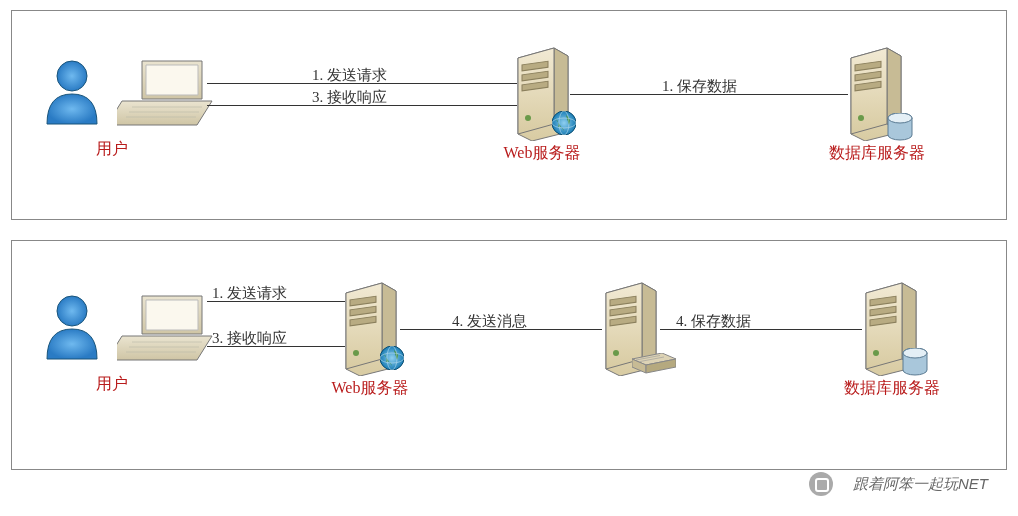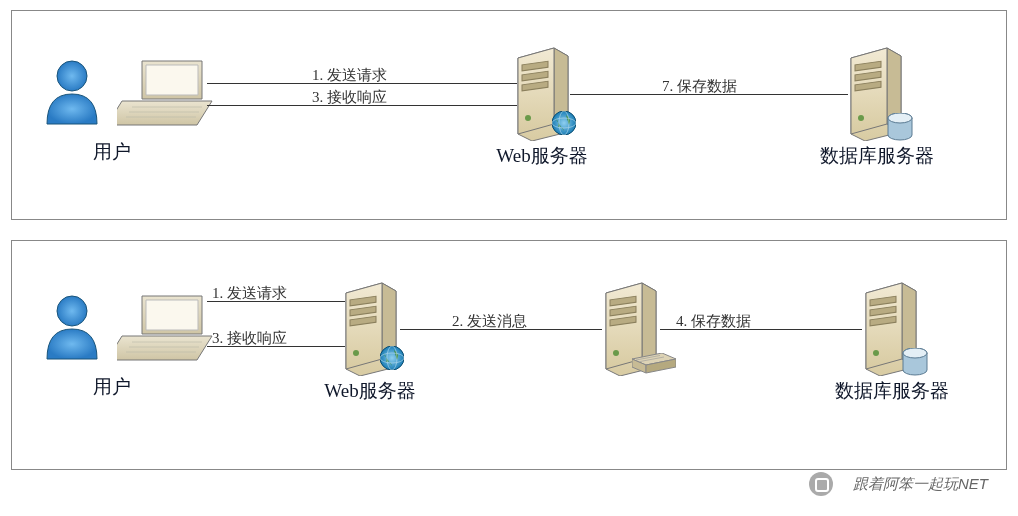--- a/index.html
+++ b/index.html
@@ -13,21 +13,21 @@
     width: 996px; margin: 0 auto 20px auto;
   }
   .panel-1 { height: 210px; }
   .panel-2 { height: 230px; }
   .caption {
     position: absolute; bottom: 12px; left: 0; right: 0;
     text-align: center; font-size: 17px; color: #333;
     font-family: "SimSun", serif;
   }
   .node-label {
-    position: absolute; font-size: 19px; color: #0f172a;
+    position: absolute; font-size: 16px; color: #b91c1c;
     font-family: "SimSun", serif; text-align: center;
   }
   .edge-label {
     position: absolute; font-size: 15px; color: #333;
     font-family: "SimSun", serif; white-space: nowrap;
   }
   .line { position: absolute; height: 1px; background: #333; }
   .icon { position: absolute; }
   
   .user-svg { width: 60px; height: 70px; }
@@ -144,21 +144,21 @@
       <use href="#ico-db"></use>
     </svg>
   <div class="node-label" style="left:805px;top:132px;width:120px">数据库服务器</div>
 
   <div class="line" style="left:195px;top:72px;width:310px"></div>
   <div class="edge-label" style="left:300px;top:55px">1. 发送请求</div>
   <div class="line" style="left:195px;top:94px;width:310px"></div>
   <div class="edge-label" style="left:300px;top:77px">3. 接收响应</div>
 
   <div class="line" style="left:558px;top:83px;width:278px"></div>
-  <div class="edge-label" style="left:650px;top:66px">7. 保存数据</div>
+  <div class="edge-label" style="left:650px;top:66px">1. 保存数据</div>
 
 </div>
 
 <div class="panel panel-2">
 
   <svg class="icon user-svg" style="left:30px;top:50px">
       <use href="#ico-user"></use>
     </svg>
   <svg class="icon laptop-svg" style="left:105px;top:53px">
       <use href="#ico-laptop"></use>
@@ -187,21 +187,21 @@
       <use href="#ico-db"></use>
     </svg>
   <div class="node-label" style="left:820px;top:137px;width:120px">数据库服务器</div>
 
   <div class="line" style="left:195px;top:60px;width:138px"></div>
   <div class="edge-label" style="left:200px;top:43px">1. 发送请求</div>
   <div class="line" style="left:195px;top:105px;width:138px"></div>
   <div class="edge-label" style="left:200px;top:88px">3. 接收响应</div>
 
   <div class="line" style="left:388px;top:88px;width:202px"></div>
-  <div class="edge-label" style="left:440px;top:71px">2. 发送消息</div>
+  <div class="edge-label" style="left:440px;top:71px">4. 发送消息</div>
 
   <div class="line" style="left:648px;top:88px;width:202px"></div>
   <div class="edge-label" style="left:664px;top:71px">4. 保存数据</div>
 
 </div>
 
 <div class="watermark">
   <span class="wm-circle"></span>
   <span>跟着阿笨一起玩NET</span>
 </div>

